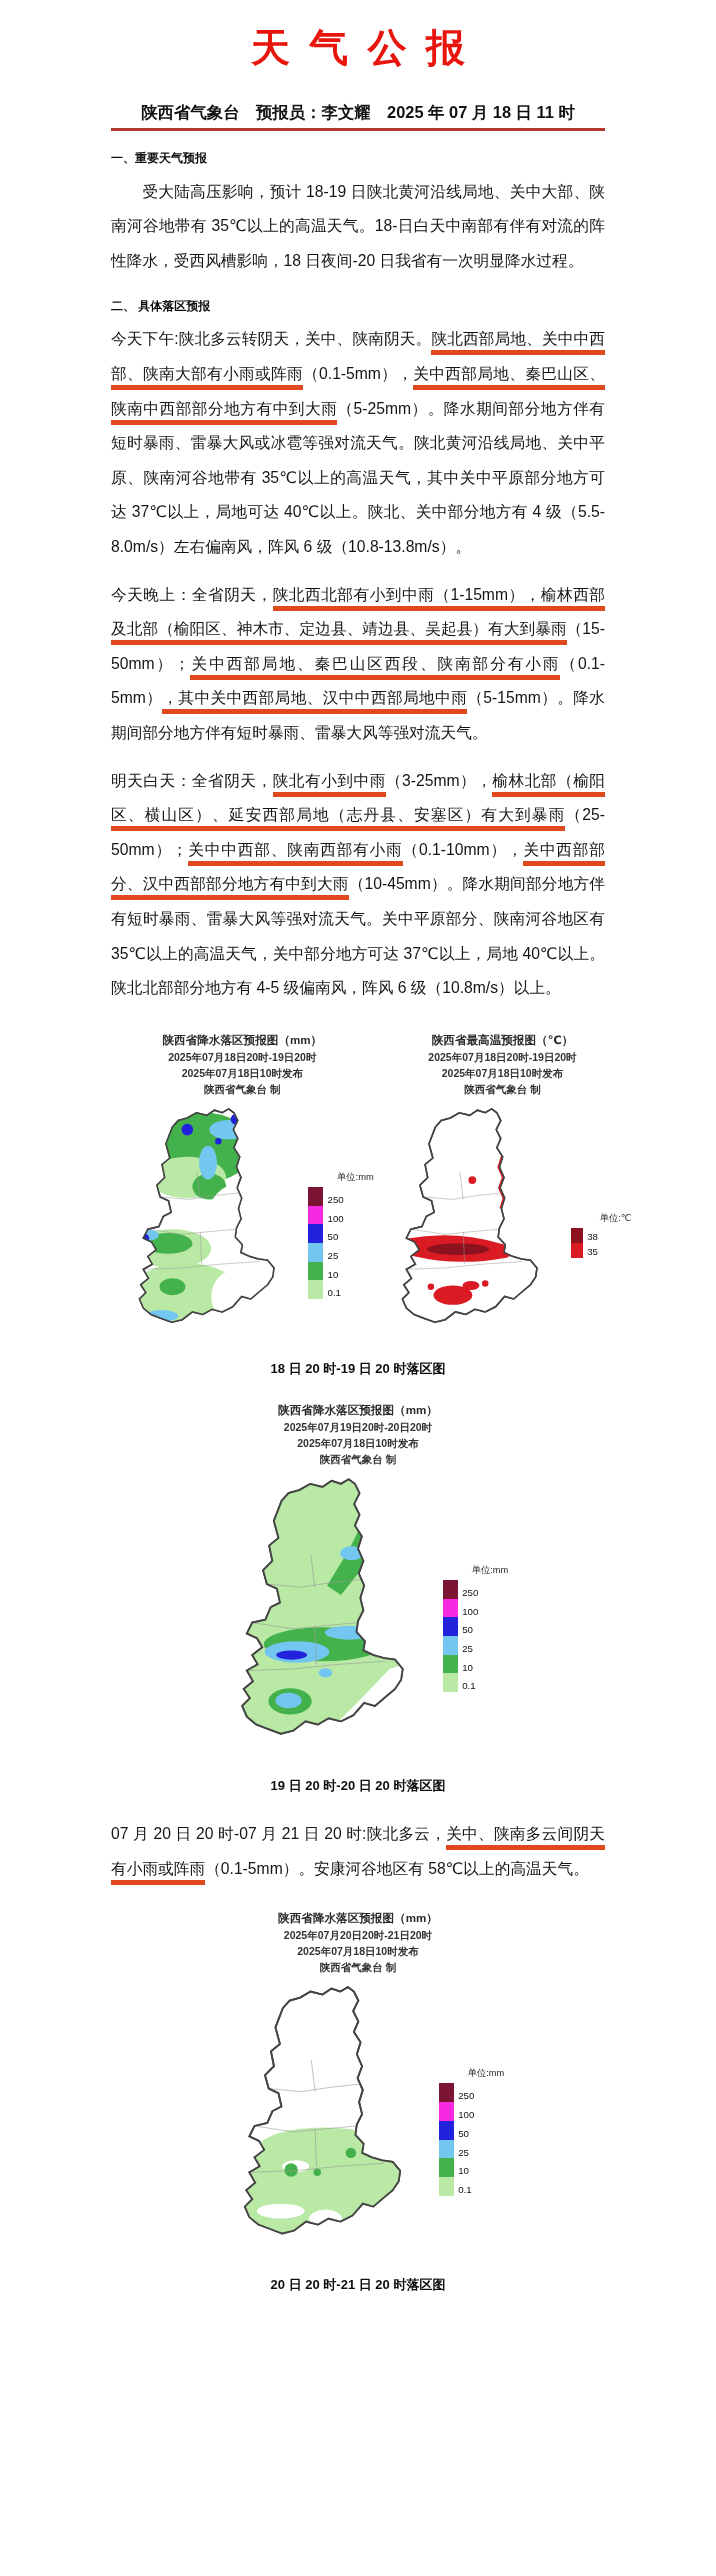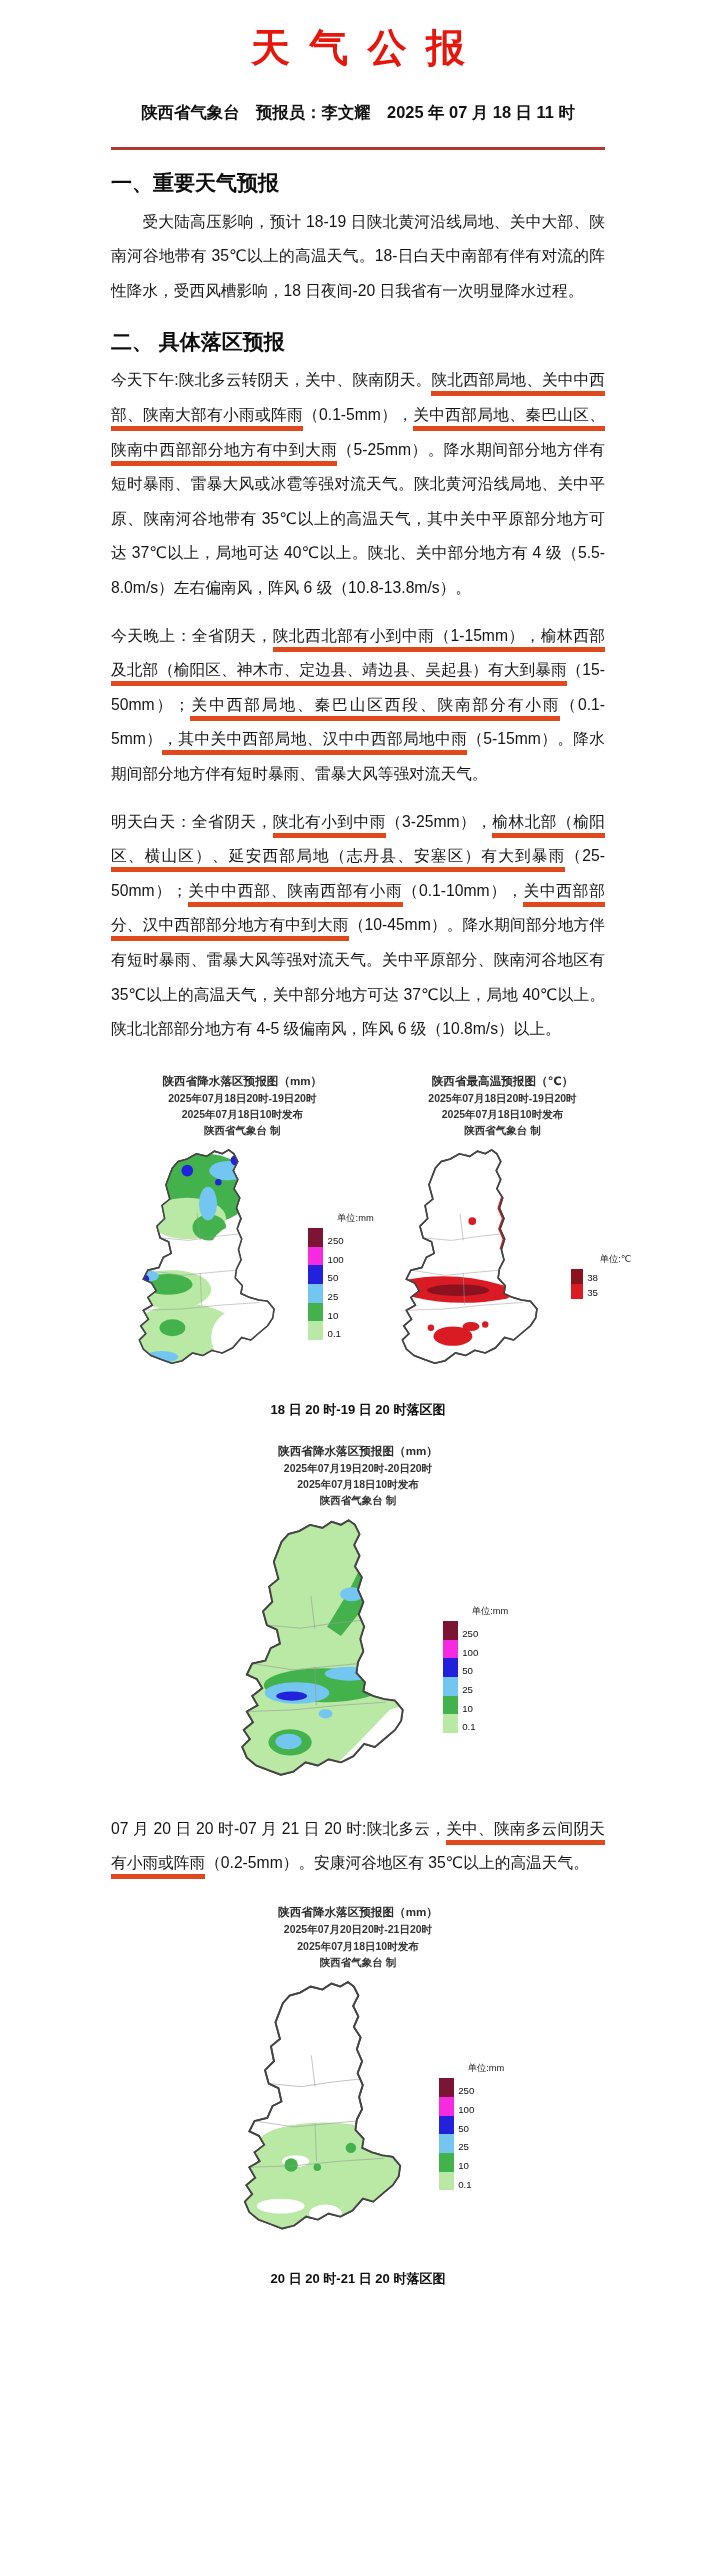--- a/index.html
+++ b/index.html
@@ -6,23 +6,23 @@
   body{width:716px;font-family:"Liberation Sans","DejaVu Sans",sans-serif;color:#151515;}
   .page{width:716px;min-height:2576px;box-sizing:border-box;padding:10.5px 111px 45px 111px;}
 
   .doc-title{
     text-align:center;color:#e8150c;font-weight:bold;
     font-size:39px;letter-spacing:19.4px;text-indent:19.4px;
     margin:10.5px 0 27px 0;font-family:"Liberation Serif","DejaVu Serif",serif;
   }
   .meta-line{
     text-align:center;font-size:16.4px;font-weight:bold;color:#111;
-    border-bottom:3px solid #b5382e;padding-bottom:23px;margin:0 0 19.4px 0;
+    border-bottom:3px solid #b5382e;padding-bottom:4px;margin:0 0 19.4px 0;
   }
-  .sec-heading{font-size:21px;font-weight:bold;margin:19.4px 0 7.5px 0;color:#0d0d0d;}
+  .sec-heading{font-size:12px;font-weight:bold;margin:19.4px 0 7.5px 0;color:#0d0d0d;}
   p.body-p{font-size:15.7px;line-height:2.2;text-align:justify;margin:7.5px 0 13.4px 0;}
   p.indent{text-indent:2em;}
   .useg{border-bottom:5.2px solid #e0481d;padding-bottom:3px;}
 
   .maps-row{display:flex;justify-content:space-between;align-items:flex-start;margin-top:25.4px;}
   .figure{display:flex;flex-direction:column;align-items:center;}
   .fig-titles{text-align:center;line-height:1.55;margin-bottom:3px;}
   .fig-title-main{font-size:11.6px;font-weight:bold;color:#2b2b2b;}
   .fig-title-sub{font-size:10.5px;font-weight:bold;color:#333;}
   .map-and-legend{display:flex;align-items:center;}
@@ -220,22 +220,23 @@
             </div>
           <div class="legend-row">
               <span class="sw" style="background: rgb(185, 233, 164);"></span>
               <span class="ll">0.1</span>
             </div>
         </div>
       </div>
     </div>
   </div>
 
-
-  <p class="body-p"><span>07 月 20 日 20 时-07 月 21 日 20 时:陕北多云，</span><span class="useg">关中、陕南多云间阴天有小雨或阵雨</span><span>（0.2-5mm）。安康河谷地区有 35℃以上的高温天气。</span></p>
+  <div class="map-caption">19 日 20 时-20 日 20 时落区图</div>
+
+  <p class="body-p"><span>07 月 20 日 20 时-07 月 21 日 20 时:陕北多云，</span><span class="useg">关中、陕南多云间阴天有小雨或阵雨</span><span>（0.1-5mm）。安康河谷地区有 58℃以上的高温天气。</span></p>
 
   <div class="single-map-wrap">
     <div class="figure">
       <div class="fig-titles">
         <div class="fig-title-main">陕西省降水落区预报图（mm）</div>
         <div class="fig-title-sub">2025年07月20日20时-21日20时</div>
         <div class="fig-title-sub">2025年07月18日10时发布</div>
         <div class="fig-title-sub">陕西省气象台 制</div>
       </div>
       <div class="map-and-legend">

